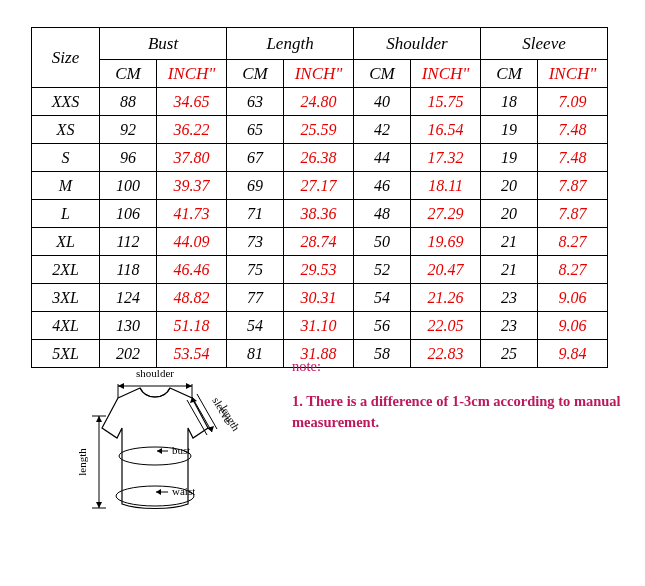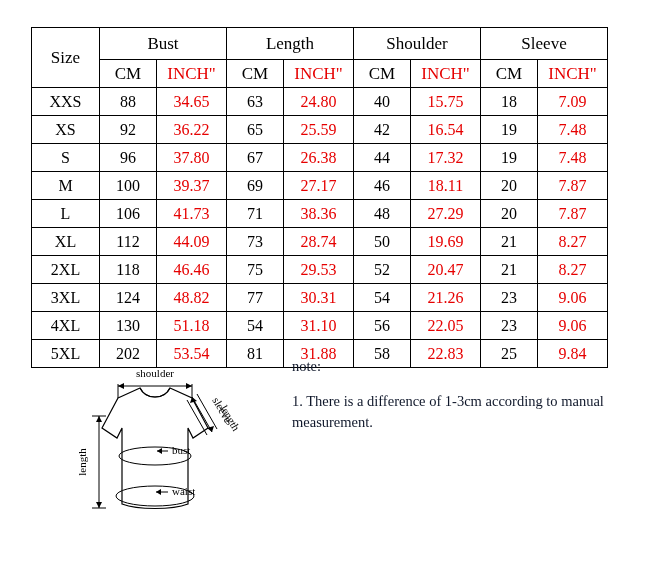--- a/index.html
+++ b/index.html
@@ -25,20 +25,21 @@
   .table-wrap {
     position: absolute;
     left: 31px;
     top: 27px;
     width: 583px;
   }
   table.size-table {
     border-collapse: collapse;
     width: 479px;
     table-layout: fixed;
+    font-style: italic;
   }
   table.size-table td,
   table.size-table th {
     border: 1px solid #000000;
     text-align: center;
     font-weight: normal;
     font-family: "Liberation Serif", serif;
   }
   .hdr-row td {
     height: 29px;
@@ -78,27 +79,28 @@
   .diagram svg { display: block; }
 
   .notes {
     position: absolute;
     left: 292px;
     top: 0px;
     width: 330px;
     font-family: "Liberation Serif", serif;
     font-size: 14.5px;
     line-height: 1.45;
-    color: #0f172a;
+    color: #be185d;
   }
   .notes .note-title {
     margin-bottom: 14px;
   }
   .notes p {
     margin: 0 0 14px 0;
+    font-weight: bold;
   }
   .dlabel {
     font-family: "Liberation Serif", serif;
     font-size: 11px;
     fill: #000;
   }
 </style>
 </head>
 <body>
 

